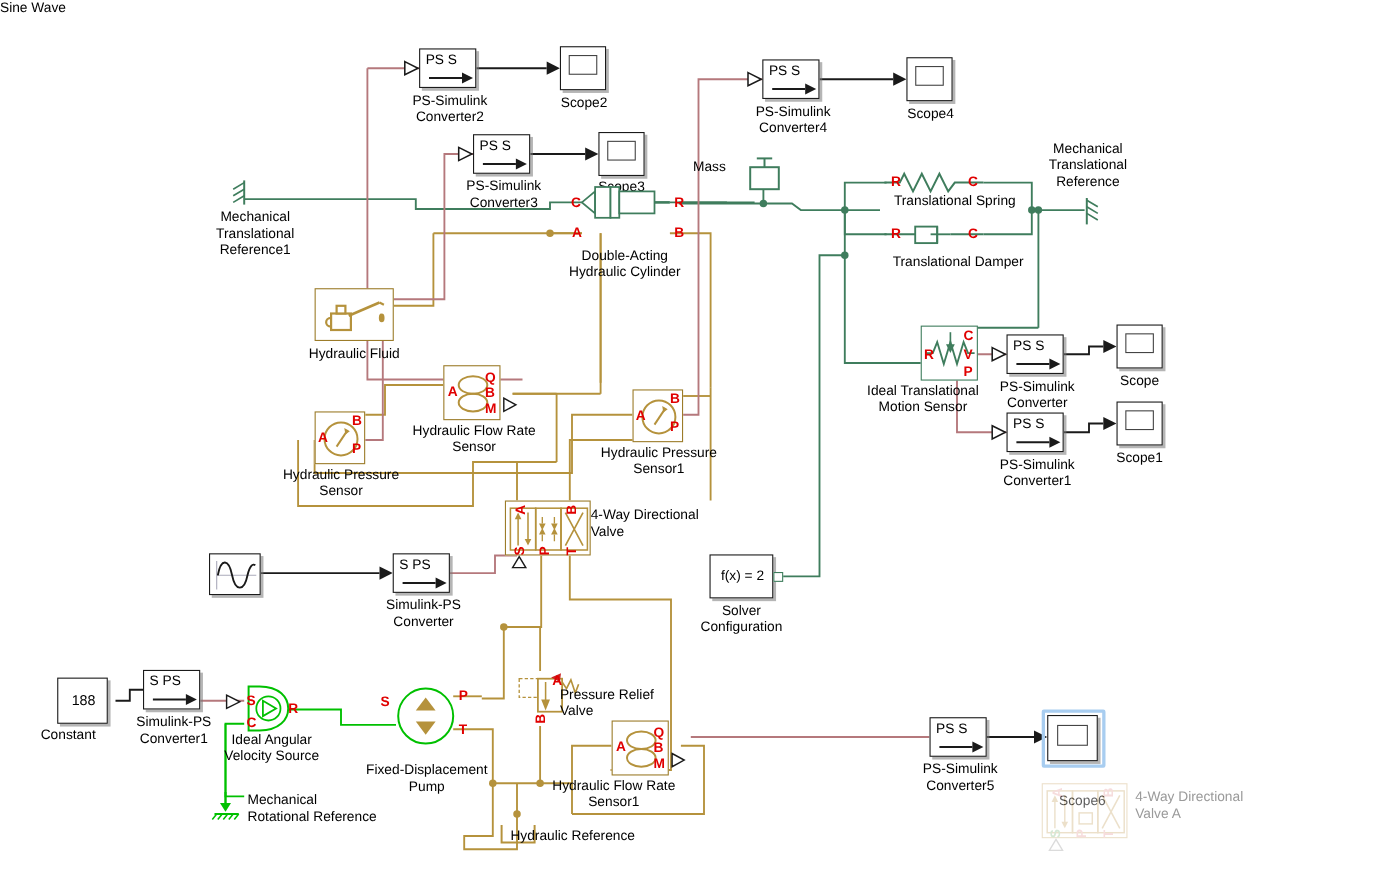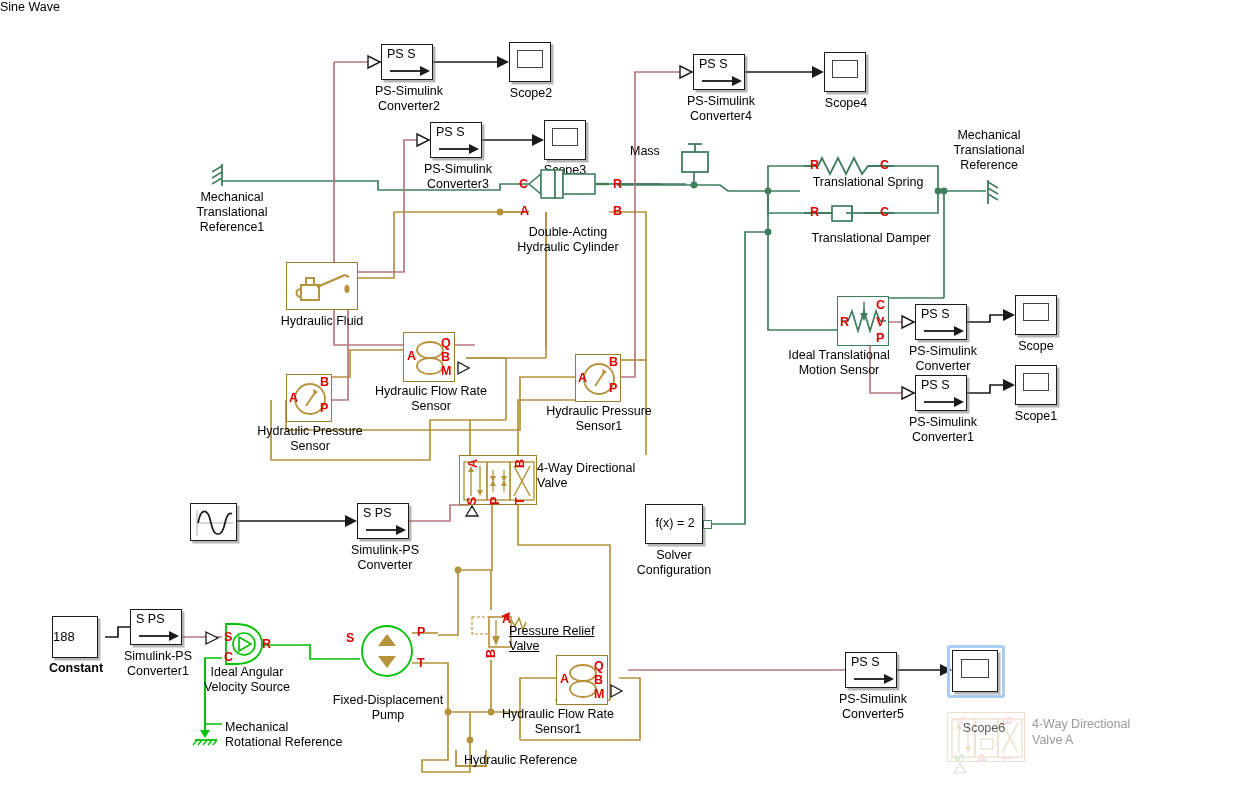--- a/index.html
+++ b/index.html
@@ -453,23 +453,23 @@
 Converter</div>
 
   <div class="blk sblk" style="left:645px;top:504px;width:58px;height:40px;">
     <div style="position:absolute;left:0;top:11px;width:58px;text-align:center;font-size:12.5px;">f(x) = 2</div>
   </div>
   <div style="position:absolute;left:703px;top:520px;width:7px;height:7px;border:1.4px solid #3f7d5d;background:#fff;"></div>
   <div class="lbl" style="left:618px;top:548px;width:112px;">Solver
 Configuration</div>
 
   <div class="blk sblk" style="left:52px;top:616px;width:46px;height:42px;">
-    <div style="position:absolute;left:0;top:12px;width:46px;text-align:left;font-size:13px;">188</div>
-  </div>
-  <div class="lbl" style="left:40px;top:661px;width:72px;font-weight:bold;">Constant</div>
+    <div style="position:absolute;left:0;top:12px;width:46px;text-align:center;font-size:13px;">188</div>
+  </div>
+  <div class="lbl" style="left:26px;top:661px;width:72px;">Constant</div>
 
   <div class="blk sblk" style="left:130px;top:609px;width:52px;height:36px;">
     <div style="position:absolute;left:5px;top:2px;font-size:12.5px;">S  PS</div>
     <svg width="52" height="36">
       <path d="M 8,26 L 38,26" stroke="#1a1a1a" stroke-width="1.8" fill="none"></path>
       <polygon points="38,21 48,26 38,31" fill="#1a1a1a"></polygon>
     </svg>
   </div>
   <div class="lbl" style="left:103px;top:649px;width:110px;">Simulink-PS
 Converter1</div>
@@ -511,21 +511,21 @@
   <svg style="left:468px;top:612px;" width="60" height="48">
     <rect x="4" y="5" width="17" height="17" fill="none" stroke="#b5923c" stroke-width="1.2" stroke-dasharray="3,2"></rect>
     <rect x="21" y="5" width="22" height="30" fill="#fff" stroke="#b5923c" stroke-width="1.6"></rect>
     <path d="M 28,8 L 28,30" stroke="#b5923c" stroke-width="1.4"></path>
     <polygon points="24,24 32,24 28,34" fill="#b5923c"></polygon>
     <path d="M 43,8 L 47,14 L 51,6 L 55,18 L 58,10" stroke="#b5923c" stroke-width="1.5" fill="none"></path>
     <polygon points="33,4 42,0 41,8" fill="#cc2222"></polygon>
   </svg>
   <div class="port" style="left:502px;top:613px;">A</div>
   <div class="port rot" style="left:484px;top:645px;width:14px;">B</div>
-  <div class="lbl left" style="left:509px;top:624px;width:110px;text-decoration:underline;">Pressure Relief
+  <div class="lbl left" style="left:509px;top:624px;width:110px;">Pressure Relief
 Valve</div>
 
   <div class="blk pblk" style="left:556px;top:655px;width:52px;height:50px;">
     <svg width="52" height="50">
       <ellipse cx="26" cy="17" rx="13" ry="8" fill="none" stroke="#b5923c" stroke-width="1.8"></ellipse>
       <ellipse cx="26" cy="33" rx="13" ry="8" fill="none" stroke="#b5923c" stroke-width="1.8"></ellipse>
     </svg>
   </div>
   <div class="port" style="left:560px;top:673px;">A</div>
   <div class="port" style="left:594px;top:660px;">Q</div>

